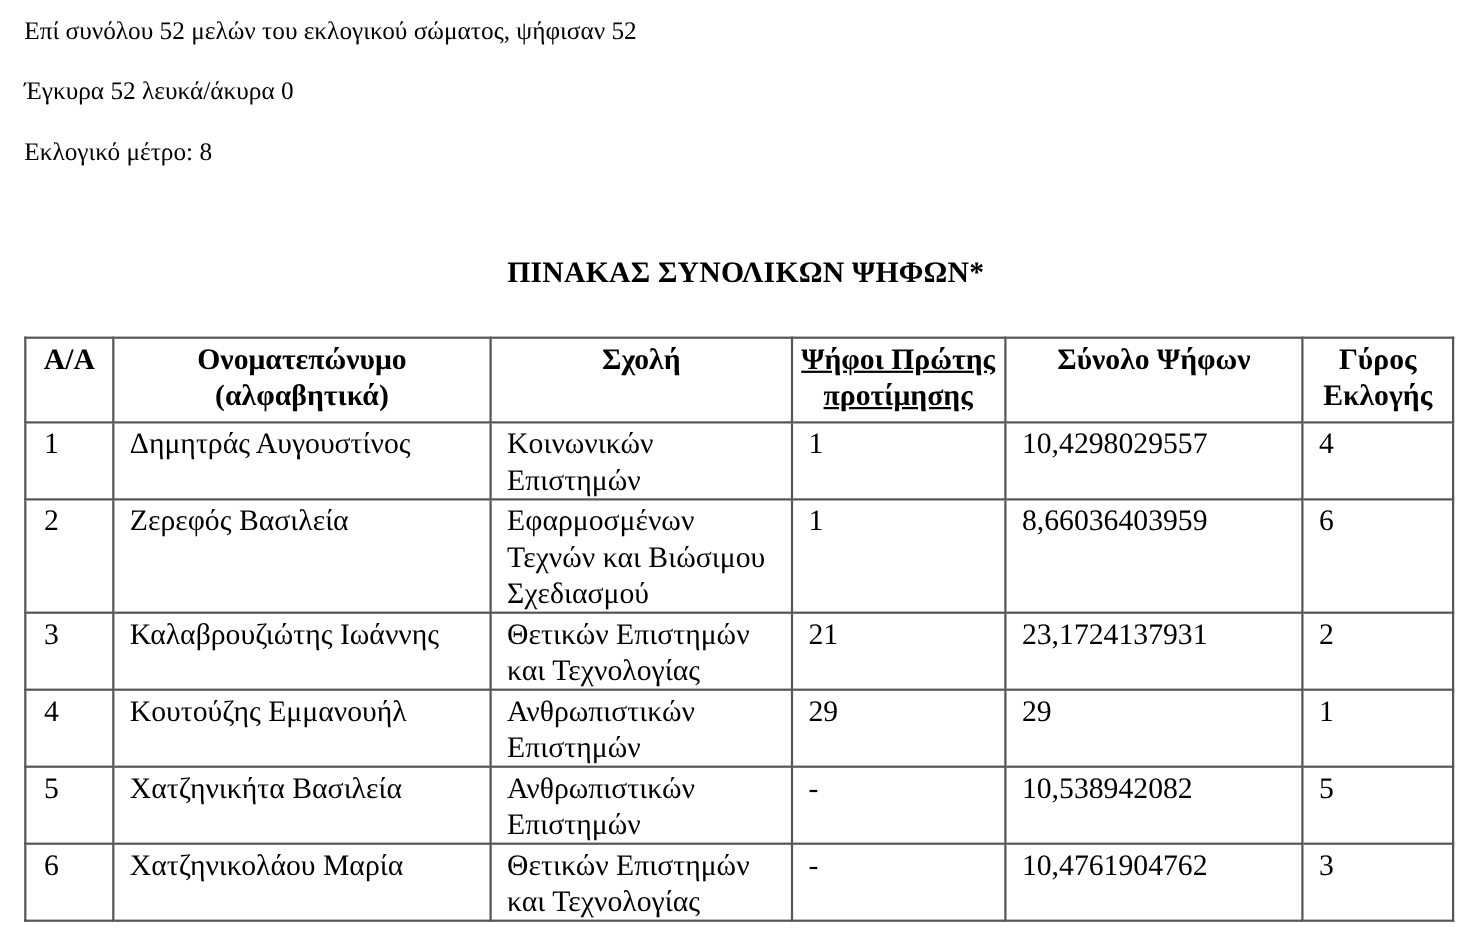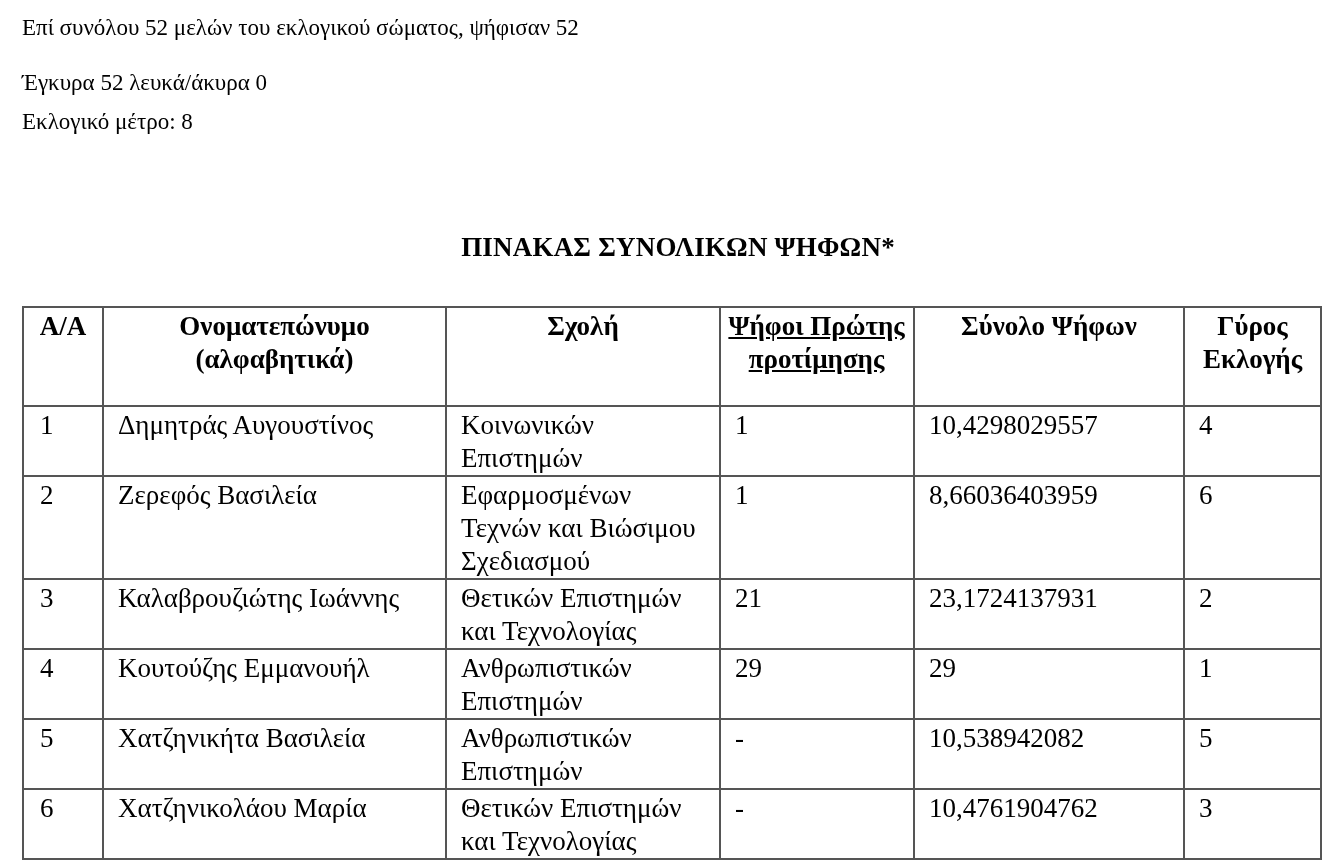--- a/index.html
+++ b/index.html
@@ -7,21 +7,21 @@
     width: 1336px; height: 860px; overflow: hidden; position: relative;
     font-family: "Liberation Serif", "DejaVu Serif", serif;
     color: #000;
   }
   .line {
     position: absolute; left: 22px;
     font-size: 23px; line-height: 32px; white-space: nowrap;
   }
   #l1 { top: 12px; }
   #l2 { top: 67px; }
-  #l3 { top: 106px; }
+  #l3 { top: 122px; }
   .title {
     position: absolute; left: 0; width: 1356px; top: 231px;
     text-align: center; font-weight: bold; font-size: 27px; line-height: 32px;
     letter-spacing: 0.2px;
   }
   table {
     position: absolute; left: 22px; top: 306px;
     border-collapse: collapse; table-layout: fixed;
     width: 1298px;
   }
@@ -30,21 +30,21 @@
     vertical-align: top;
     font-size: 27px; line-height: 33px;
     padding: 2px 14px 0 14px;
     overflow: hidden;
   }
   th { font-weight: bold; text-align: center; padding-top: 2px; }
   th.c0 { padding-left: 6px; padding-right: 6px; }
   th.c3 { padding-left: 3px; padding-right: 4px; text-decoration: underline; }
   th.c5 { padding-left: 4px; padding-right: 4px; border-radius: 24px; }
   td.c0 { padding-left: 16px; }
-  tr.hdr { height: 99px; }
+  tr.hdr { height: 77px; }
   tr.r2 { height: 69px; }
   tr.r3 { height: 103px; }
   td.c2 { padding-left: 14px; padding-right: 14px; }
 </style>
 </head>
 <body>
 
 <div id="l1" class="line">Επί συνόλου 52 μελών του εκλογικού σώματος, ψήφισαν 52</div>
 <div id="l2" class="line">Έγκυρα 52 λευκά/άκυρα 0</div>
 <div id="l3" class="line">Εκλογικό μέτρο: 8</div>

